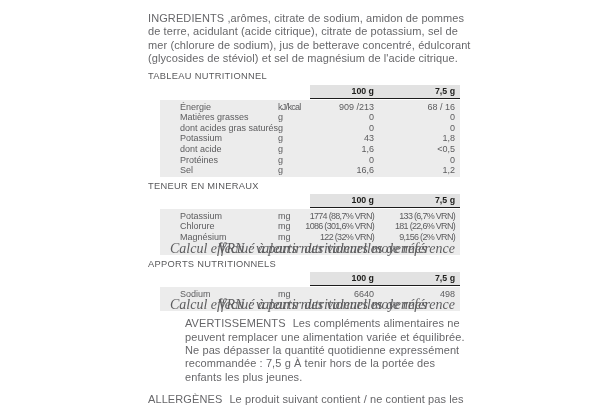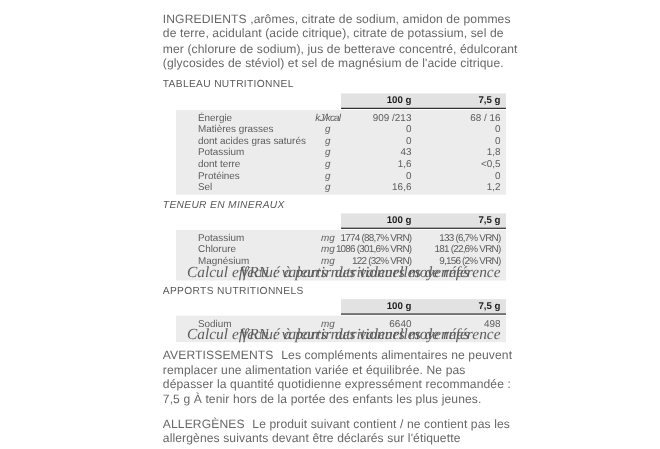--- a/index.html
+++ b/index.html
@@ -6,48 +6,48 @@
   html, body { width: 600px; height: 408px; background: #ffffff; overflow: hidden; }
   body { font-family: "Liberation Sans", sans-serif; position: relative; }
 
   .doc { position: absolute; left: 148px; top: 12px; width: 324px; }
 
   .para { font-size: 11px; line-height: 13.4px; color: #67676a; letter-spacing: 0.1px; }
   .para .p-title { margin-right: 7px; }
 
   .section-title { font-size: 9.3px; color: #59595b; letter-spacing: 0.3px; font-weight: 400; }
   .st-1 { margin: 5px 0 4px 0; }
-  .st-2 { margin: 4px 0 3px 0; font-style: italic; }
+  .st-2 { margin: 4px 0 3px 0; }
   .st-3 { margin: 4px 0 3px 0; }
 
   .ntable { position: relative; width: 300px; margin-left: 12px; }
 
   .thead { position: relative; height: 15px; }
   .band { position: absolute; left: 150px; top: 0; width: 150px; height: 14px;
           background: #e2e2e2; border-bottom: 1.6px solid #1c1c1c; }
   .th { position: absolute; top: 0; font-weight: bold; font-size: 8.8px;
         line-height: 13px; color: #1e1e1c; white-space: nowrap; }
   .th.c1 { right: 86px; }
   .th.c2 { right: 5px; }
 
   .tbody { background: #ececec; padding: 2px 0 1px 0; }
   .trow { position: relative; height: 10.6px; font-size: 9px; line-height: 10.6px; color: #5c5c5e; }
   .td-label { padding-left: 20px; white-space: nowrap; }
-  .td-unit { position: absolute; left: 118px; top: 0; width: 40px; text-align: center; font-style: italic; }
+  .td-unit { position: absolute; left: 118px; top: 0; width: 40px; text-align: left; }
   .td-v { position: absolute; top: 0; white-space: nowrap; }
   .v1 { right: 86px; }
   .v2 { right: 5px; text-align: right; }
   .condensed { letter-spacing: -0.7px; }
 
   .fnrow { position: relative; height: 11px; font-size: 14px; font-style: italic;
            line-height: 11px; color: #5c5c5e; font-family: Liberation Serif, serif; }
   .fn-l { position: absolute; left: 10px; top: 0; white-space: nowrap; }
   .fn-r { position: absolute; right: 5px; top: 0; white-space: nowrap; }
 
-  .warnings { margin-top: 6px; }
+  .warnings { margin-top: 6px; margin-left: 37px; }
   .allergens { margin-top: 9px; }
 </style>
 </head>
 <body>
 
 <div class="doc">
 
   <p class="para">
     <span>INGREDIENTS ,arômes, citrate de sodium, amidon de pommes de terre, acidulant (acide citrique), citrate de potassium, sel de mer (chlorure de sodium), jus de betterave concentré, édulcorant (glycosides de stéviol) et sel de magnésium de l'acide citrique.</span>
   </p>
@@ -79,21 +79,21 @@
         <div class="td-v v1">0</div>
         <div class="td-v v2">0</div>
       </div>
       <div class="trow">
         <div class="td-label">Potassium</div>
         <div class="td-unit">g</div>
         <div class="td-v v1">43</div>
         <div class="td-v v2">1,8</div>
       </div>
       <div class="trow">
-        <div class="td-label">dont terre</div>
+        <div class="td-label">dont acide</div>
         <div class="td-unit">g</div>
         <div class="td-v v1">1,6</div>
         <div class="td-v v2">&lt;0,5</div>
       </div>
       <div class="trow">
         <div class="td-label">Protéines</div>
         <div class="td-unit">g</div>
         <div class="td-v v1">0</div>
         <div class="td-v v2">0</div>
       </div>

